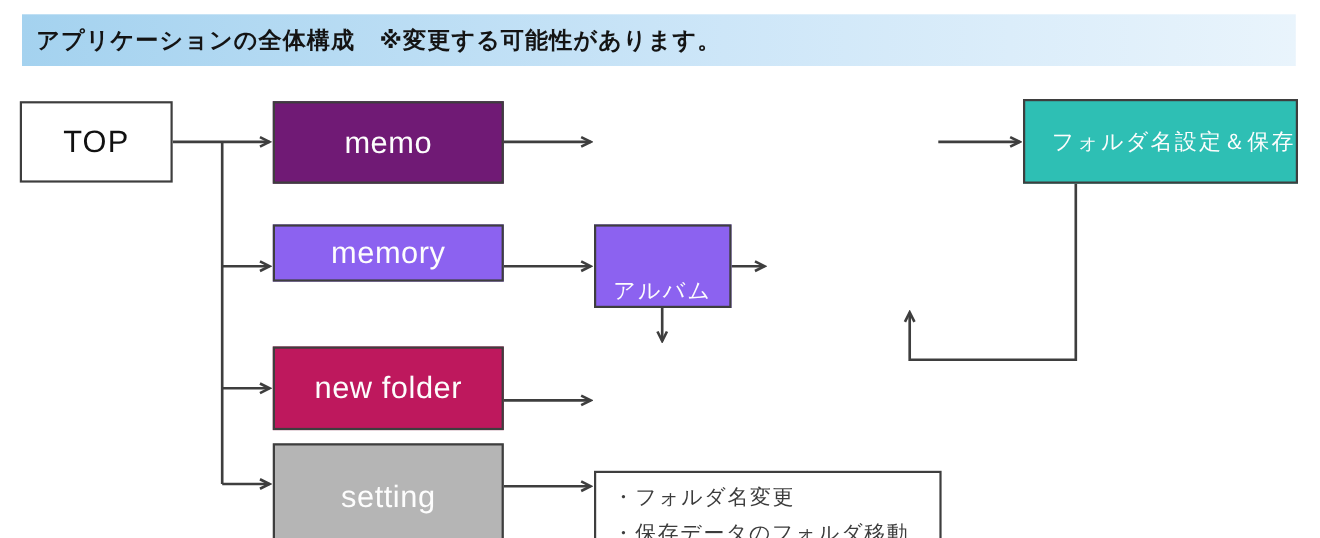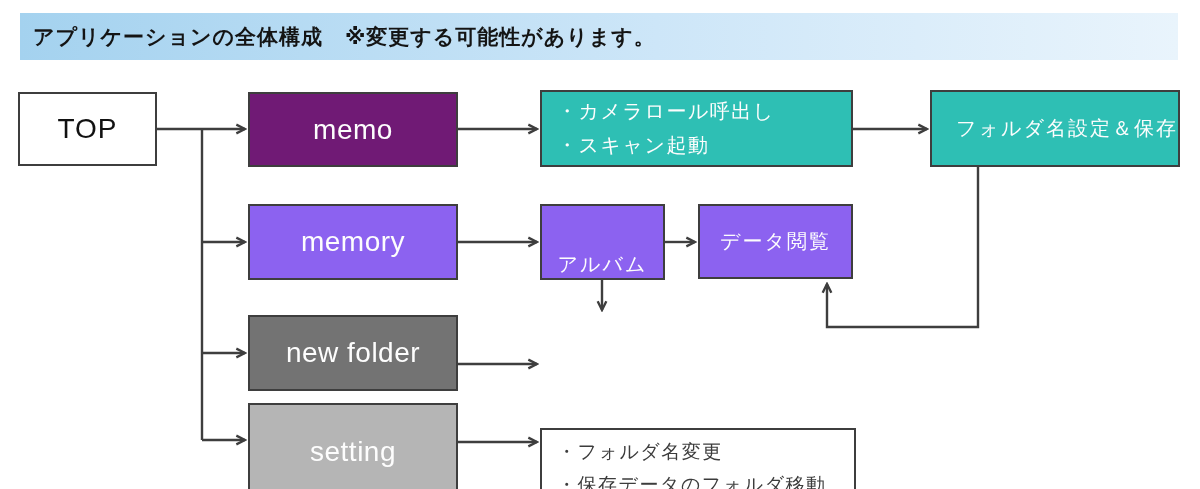--- a/index.html
+++ b/index.html
@@ -21,21 +21,21 @@
   .node .en{color:#fdfdfd;font-size:28px;letter-spacing:0.5px;}
   .jp{letter-spacing:2px;}
 
   .lines{display:flex;flex-direction:column;align-items:flex-start;justify-content:center;gap:7px;width:100%;padding-left:15px;box-sizing:border-box;}
   .lines .line{font-size:20px;letter-spacing:1.5px;white-space:nowrap;}
 
   #n-top{left:18px;top:92px;width:139px;height:74px;background:#ffffff;color:#111;font-size:28px;font-weight:500;letter-spacing:1px;}
   #n-memo{left:248px;top:92px;width:210px;height:75px;}
   #n-memo-detail{left:540px;top:90px;width:313px;height:77px;color:#fdfdfd;}
   #n-folder-save{left:930px;top:90px;width:250px;height:77px;color:#fdfdfd;font-size:20px;}
-  #n-memory{left:248px;top:204px;width:210px;height:76px;}
+  #n-memory{left:248px;top:204px;width:210px;height:52px;}
   #n-album{left:540px;top:204px;width:125px;height:76px;color:#fdfdfd;font-size:20px;}
   #n-data-view{left:698px;top:204px;width:155px;height:75px;color:#fdfdfd;font-size:20px;}
   #n-new-folder{left:248px;top:315px;width:210px;height:76px;}
   #n-create-folder{left:540px;top:313px;width:313px;height:77px;font-size:22px;letter-spacing:3px;}
   #n-setting{left:248px;top:403px;width:210px;height:98px;}
   #n-setting-detail{left:540px;top:400px;width:316px;height:80px;margin-top:28px;}
   #n-setting-detail .line{font-size:19px;color:#3c3c3c;}
 
   svg.connectors{position:absolute;left:0;top:0;width:1200px;height:489px;pointer-events:none;}
   svg.connectors path{stroke:#3e3e3e;stroke-width:2.4;fill:none;}
@@ -71,44 +71,35 @@
   </svg>
 
   <div class="node white" id="n-top">
     <span>TOP</span>
   </div>
 
   <div class="node" id="n-memo" style="background-color: #701a75;">
     <span class="en">memo</span>
   </div>
 
-  <div class="node" id="n-memo-detail" style="background-color: rgb(46, 191, 180);">
-    <div class="lines">
-      <span class="line">・カメラロール呼出し</span>
-      <span class="line">・スキャン起動</span>
-    </div>
-  </div>
 
   <div class="node" id="n-folder-save" style="background-color: rgb(46, 191, 180); padding-left: 24px;">
     <span class="jp">フォルダ名設定＆保存</span>
   </div>
 
   <div class="node" id="n-memory" style="background-color: rgb(140, 98, 240);">
     <span class="en">memory</span>
   </div>
 
   <div class="node" id="n-album" style="background-color: rgb(140, 98, 240); align-items: flex-end;">
     <span class="jp">アルバム</span>
   </div>
 
-  <div class="node" id="n-data-view" style="background-color: rgb(140, 98, 240);">
-    <span class="jp">データ閲覧</span>
-  </div>
 
-  <div class="node" id="n-new-folder" style="background-color: #737373;">
+  <div class="node" id="n-new-folder" style="background-color: #be185d;">
     <span class="en">new folder</span>
   </div>
 
 
   <div class="node" id="n-setting" style="background-color: rgb(181, 181, 181);">
     <span class="en">setting</span>
   </div>
 
   <div class="node white" id="n-setting-detail">
     <div class="lines">

